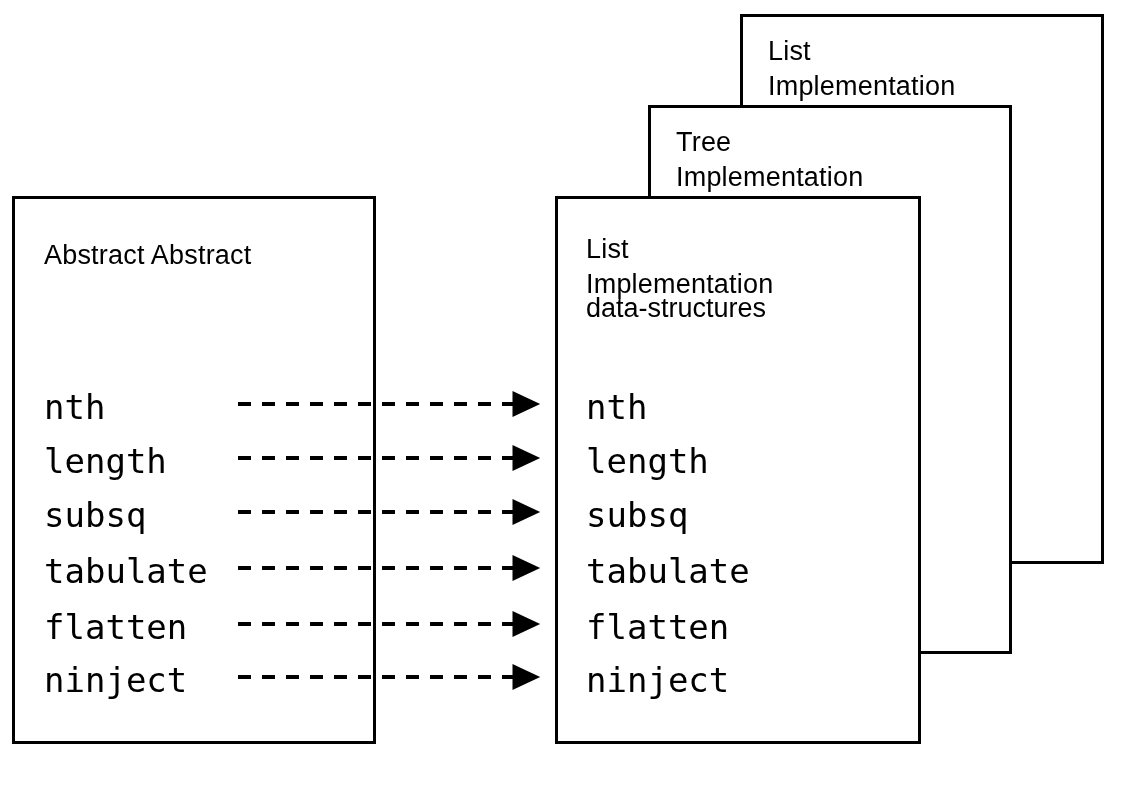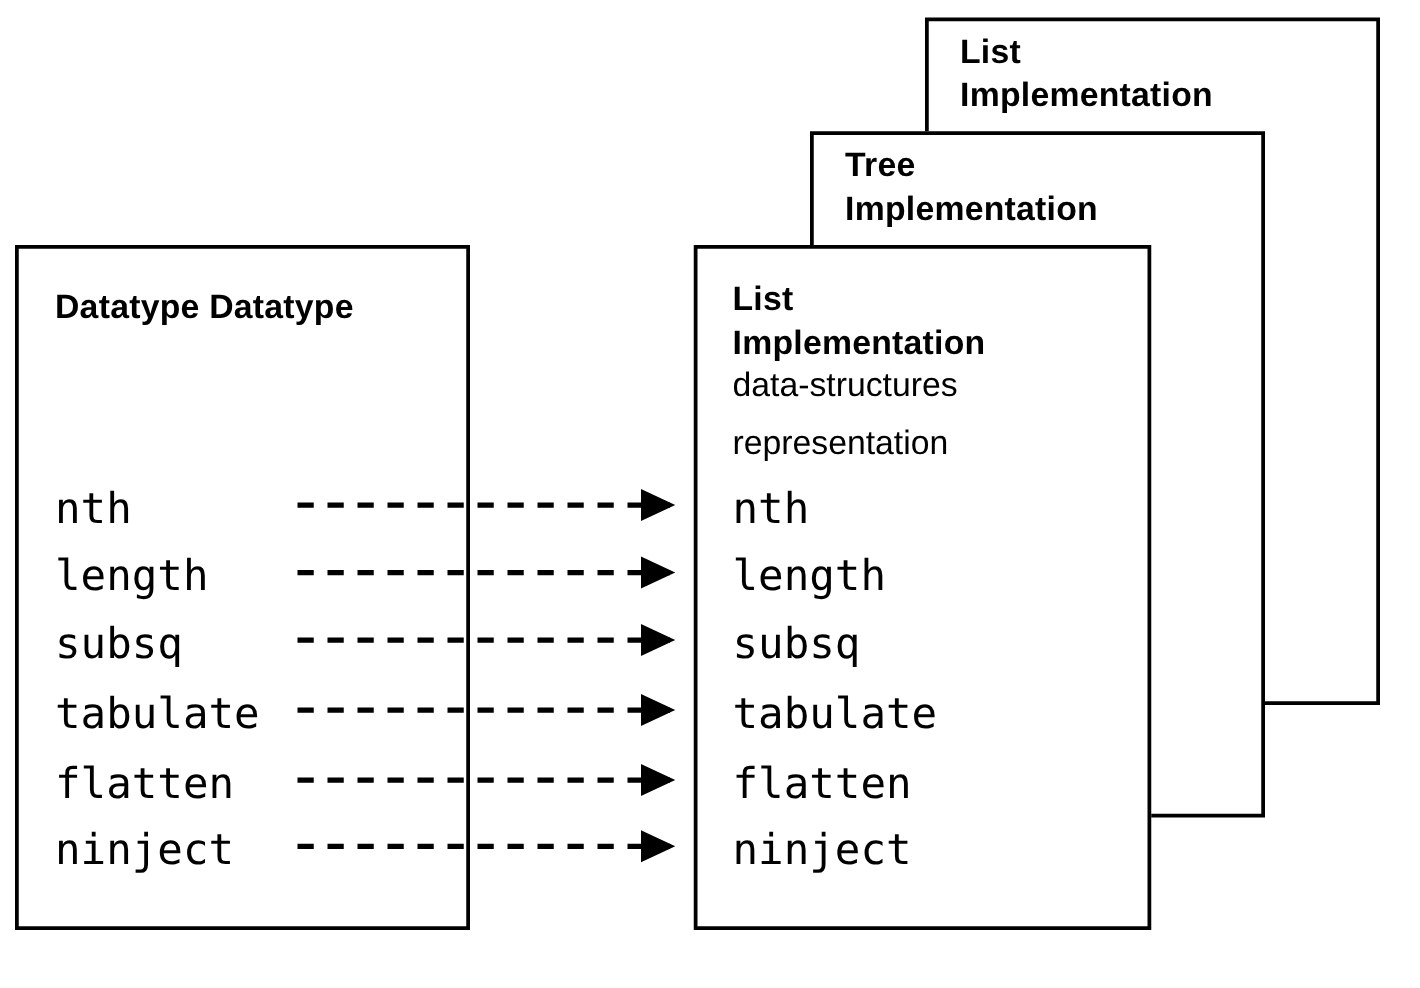--- a/index.html
+++ b/index.html
@@ -25,26 +25,27 @@
     position: absolute;
     box-sizing: border-box;
     background: #ffffff;
     border: 3px solid #000000;
   }
 
   
   .box-title {
     position: absolute;
     font-family: "Liberation Sans", sans-serif;
-    font-weight: bold;
+    font-weight: normal;
     font-size: 27px;
     line-height: 35px;
     letter-spacing: 0.2px;
     color: #000000;
     white-space: pre-line;
+    margin-top: 10px;
   }
 
   
   .member {
     position: absolute;
     font-family: "DejaVu Sans Mono", "Liberation Mono", monospace;
     font-size: 34px;
     line-height: 30px;
     color: #000000;
     white-space: nowrap;
@@ -100,32 +101,31 @@
   <div class="box-title" style="left:768px; top:24px; width:330px;"><span>List</span><br><span>Implementation</span></div>
 
   <div class="box" style="left:648px; top:105px; width:364px; height:549px;"></div>
   <div class="box-title" style="left:676px; top:115px; width:330px;"><span>Tree</span><br><span>Implementation</span></div>
 
   <div class="box" style="left:555px; top:196px; width:366px; height:548px;"></div>
 
   <div class="box-title" style="left:586px; top:222px; width:330px;"><span>List</span><br><span>Implementation</span></div>
 
   <div class="descr" style="left:586px; top:293px;">data-structures</div>
-  <div class="descr" style="left:586px; top:339px;">representation</div>
 
   <div class="member" style="left:586px; top:392px;">nth</div>
   <div class="member" style="left:586px; top:446px;">length</div>
   <div class="member" style="left:586px; top:500px;">subsq</div>
   <div class="member" style="left:586px; top:556px;">tabulate</div>
   <div class="member" style="left:586px; top:612px;">flatten</div>
   <div class="member" style="left:586px; top:665px;">ninject</div>
 
   <div class="box" style="left:12px; top:196px; width:364px; height:548px;"></div>
 
-  <div class="box-title" style="left:44px; top:228px; width:320px;">Datatype Datatype</div>
+  <div class="box-title" style="left:44px; top:228px; width:320px;">Abstract Abstract</div>
 
 
   <div class="member" style="left:44px; top:392px;">nth</div>
   <div class="member" style="left:44px; top:446px;">length</div>
   <div class="member" style="left:44px; top:500px;">subsq</div>
   <div class="member" style="left:44px; top:556px;">tabulate</div>
   <div class="member" style="left:44px; top:612px;">flatten</div>
   <div class="member" style="left:44px; top:665px;">ninject</div>
 
   <svg id="arrow-layer" viewBox="0 0 1136 790">

